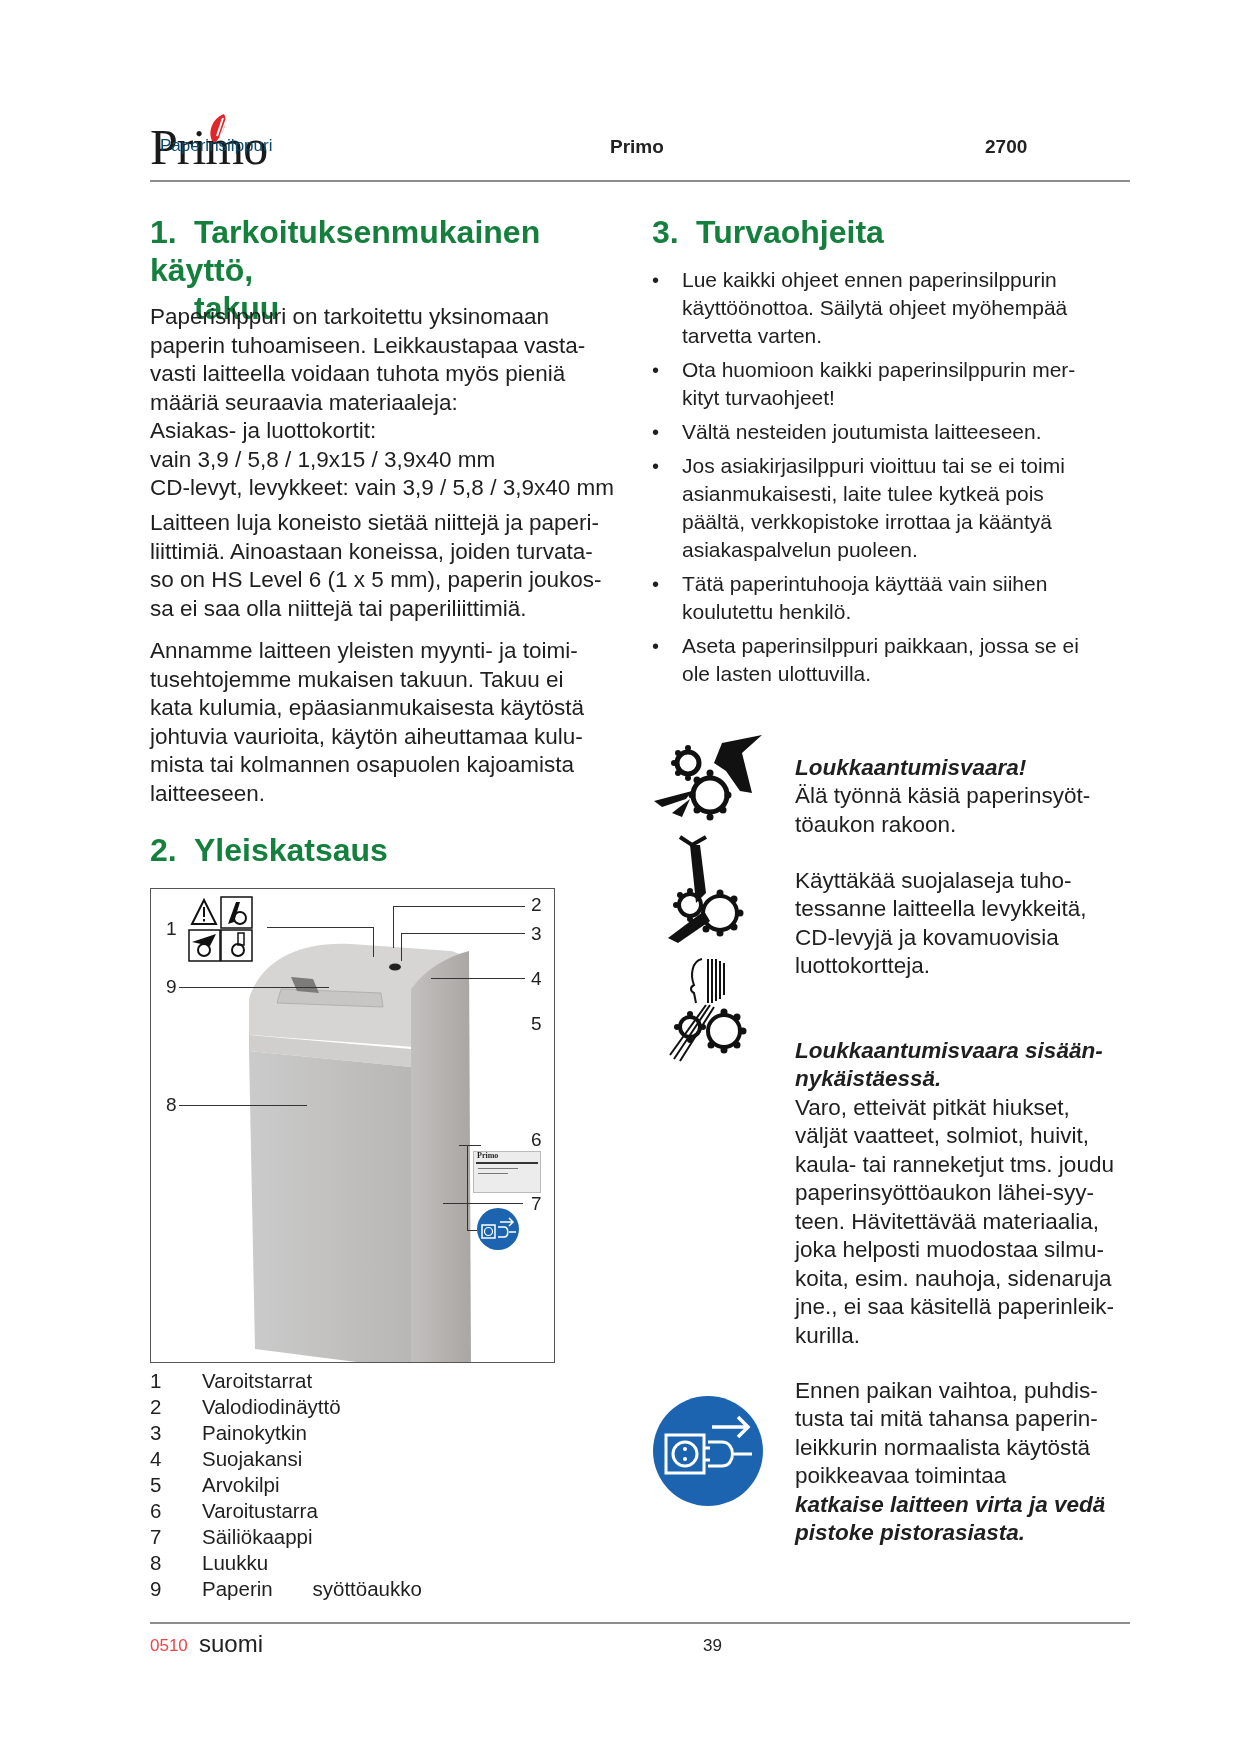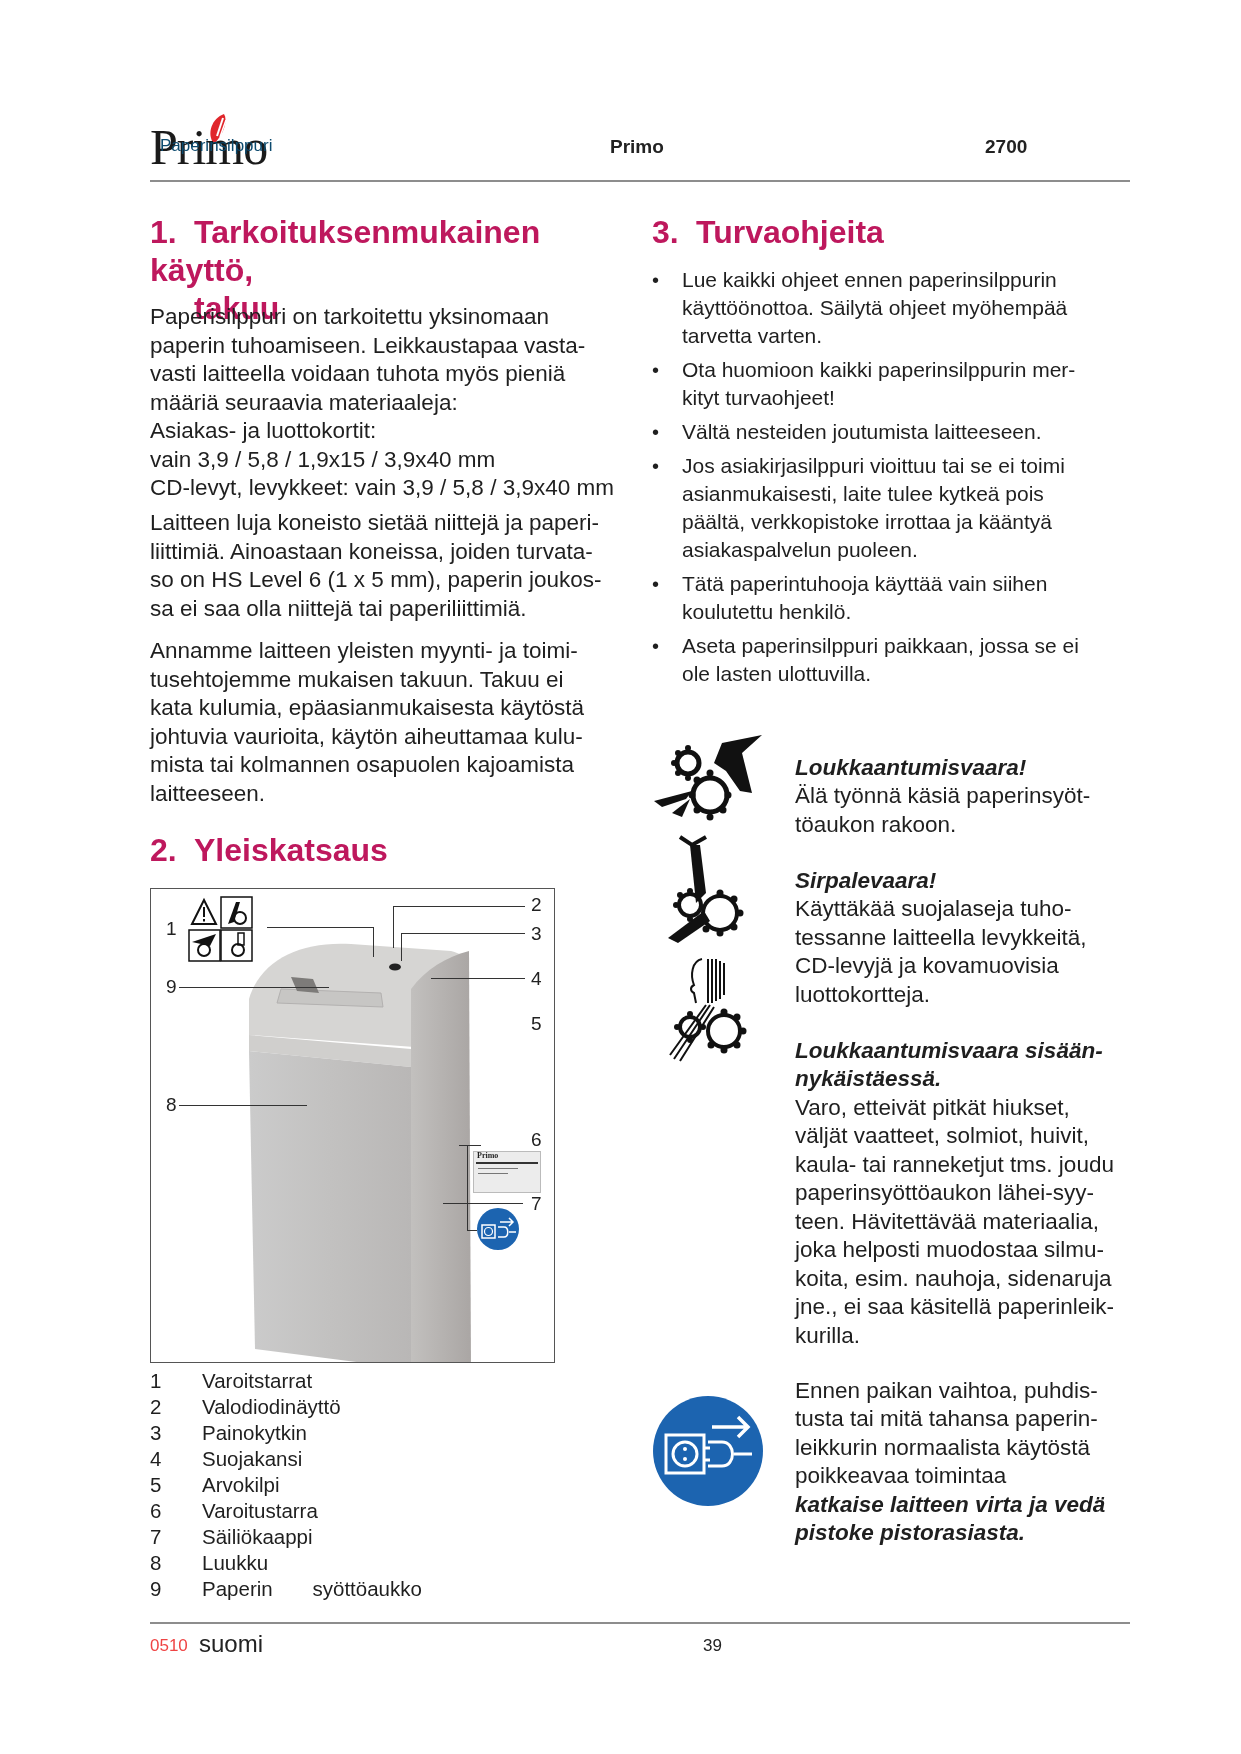--- a/index.html
+++ b/index.html
@@ -8,21 +8,21 @@
   .abs { position:absolute; }
   
   #logo { left:150px; top:112px; width:145px; height:64px; }
   #logo .word { position:absolute; left:0; top:10px; font-family:"Liberation Serif", serif; font-size:50px; color:#1a1a1a; letter-spacing:-1px; line-height:50px; }
   #logo .flame { position:absolute; left:50px; top:0; }
   #hdr-left { left:160px; top:136px; font-size:17px; color:#0c4a6e; }
   #hdr-mid { left:610px; top:136px; font-size:19px; font-weight:bold; color:#222; }
   #hdr-right { left:985px; top:136px; font-size:19px; font-weight:bold; color:#222; }
   .rule { position:absolute; left:150px; width:980px; height:2px; background:#8d8d8d; }
   
-  h1.sec { position:absolute; margin:0; font-size:32px; font-weight:bold; color:#be185d; line-height:38px; }
+  h1.sec { position:absolute; margin:0; font-size:32px; font-weight:bold; color:#15803d; line-height:38px; }
   h1.sec .num { display:inline-block; width:44px; }
   .para { position:absolute; font-size:22.5px; line-height:28.5px; color:#1f1f1f; white-space:pre-line; }
   
   ul.bullets { position:absolute; left:652px; top:266px; width:480px; margin:0; padding:0; list-style:none; font-size:21px; line-height:28px; }
   ul.bullets li { position:relative; padding-left:30px; margin-bottom:6px; white-space:pre-line; }
   ul.bullets li::before { content:"•"; position:absolute; left:0; top:0; font-size:20px; }
   
   .warn { position:absolute; left:795px; width:345px; font-size:22.5px; line-height:28.5px; white-space:pre-line; }
   .warn .title { font-weight:bold; font-style:italic; display:block; }
   .warn .strong { font-weight:bold; font-style:italic; display:block; }
@@ -300,21 +300,21 @@
     <circle cx="33" cy="64" r="2" fill="#fff"></circle>
   <path d="M56 47 L70 47 C 84 47, 84 71, 70 71 L56 71 M58 53 L52 53 M58 65 L52 65 M82 59 L100 59" fill="none" stroke="#fff" stroke-width="3"></path>
   <path d="M60 32 L96 32 M86 22 L96 32 L86 42" fill="none" stroke="#fff" stroke-width="3.5"></path>
 </svg>
 
 <div class="warn" style="top:725px;">
   <span class="title">Loukkaantumisvaara!</span><span>Älä työnnä käsiä paperinsyöt-
 töaukon rakoon.</span>
 </div>
 <div class="warn" style="top:838px;">
-  <span class="title">Sirpalevaara!</span><span>Käyttäkää suojalaseja tuho-
+  <span>Käyttäkää suojalaseja tuho-
 tessanne laitteella levykkeitä,
 CD-levyjä ja kovamuovisia
 luottokortteja.</span>
 </div>
 <div class="warn" style="top:1008px;">
   <span class="title" style="white-space:pre-line;">Loukkaantumisvaara sisään-
 nykäistäessä.</span><span>Varo, etteivät pitkät hiukset,
 väljät vaatteet, solmiot, huivit,
 kaula- tai ranneketjut tms. joudu
 paperinsyöttöaukon lähei-syy-

